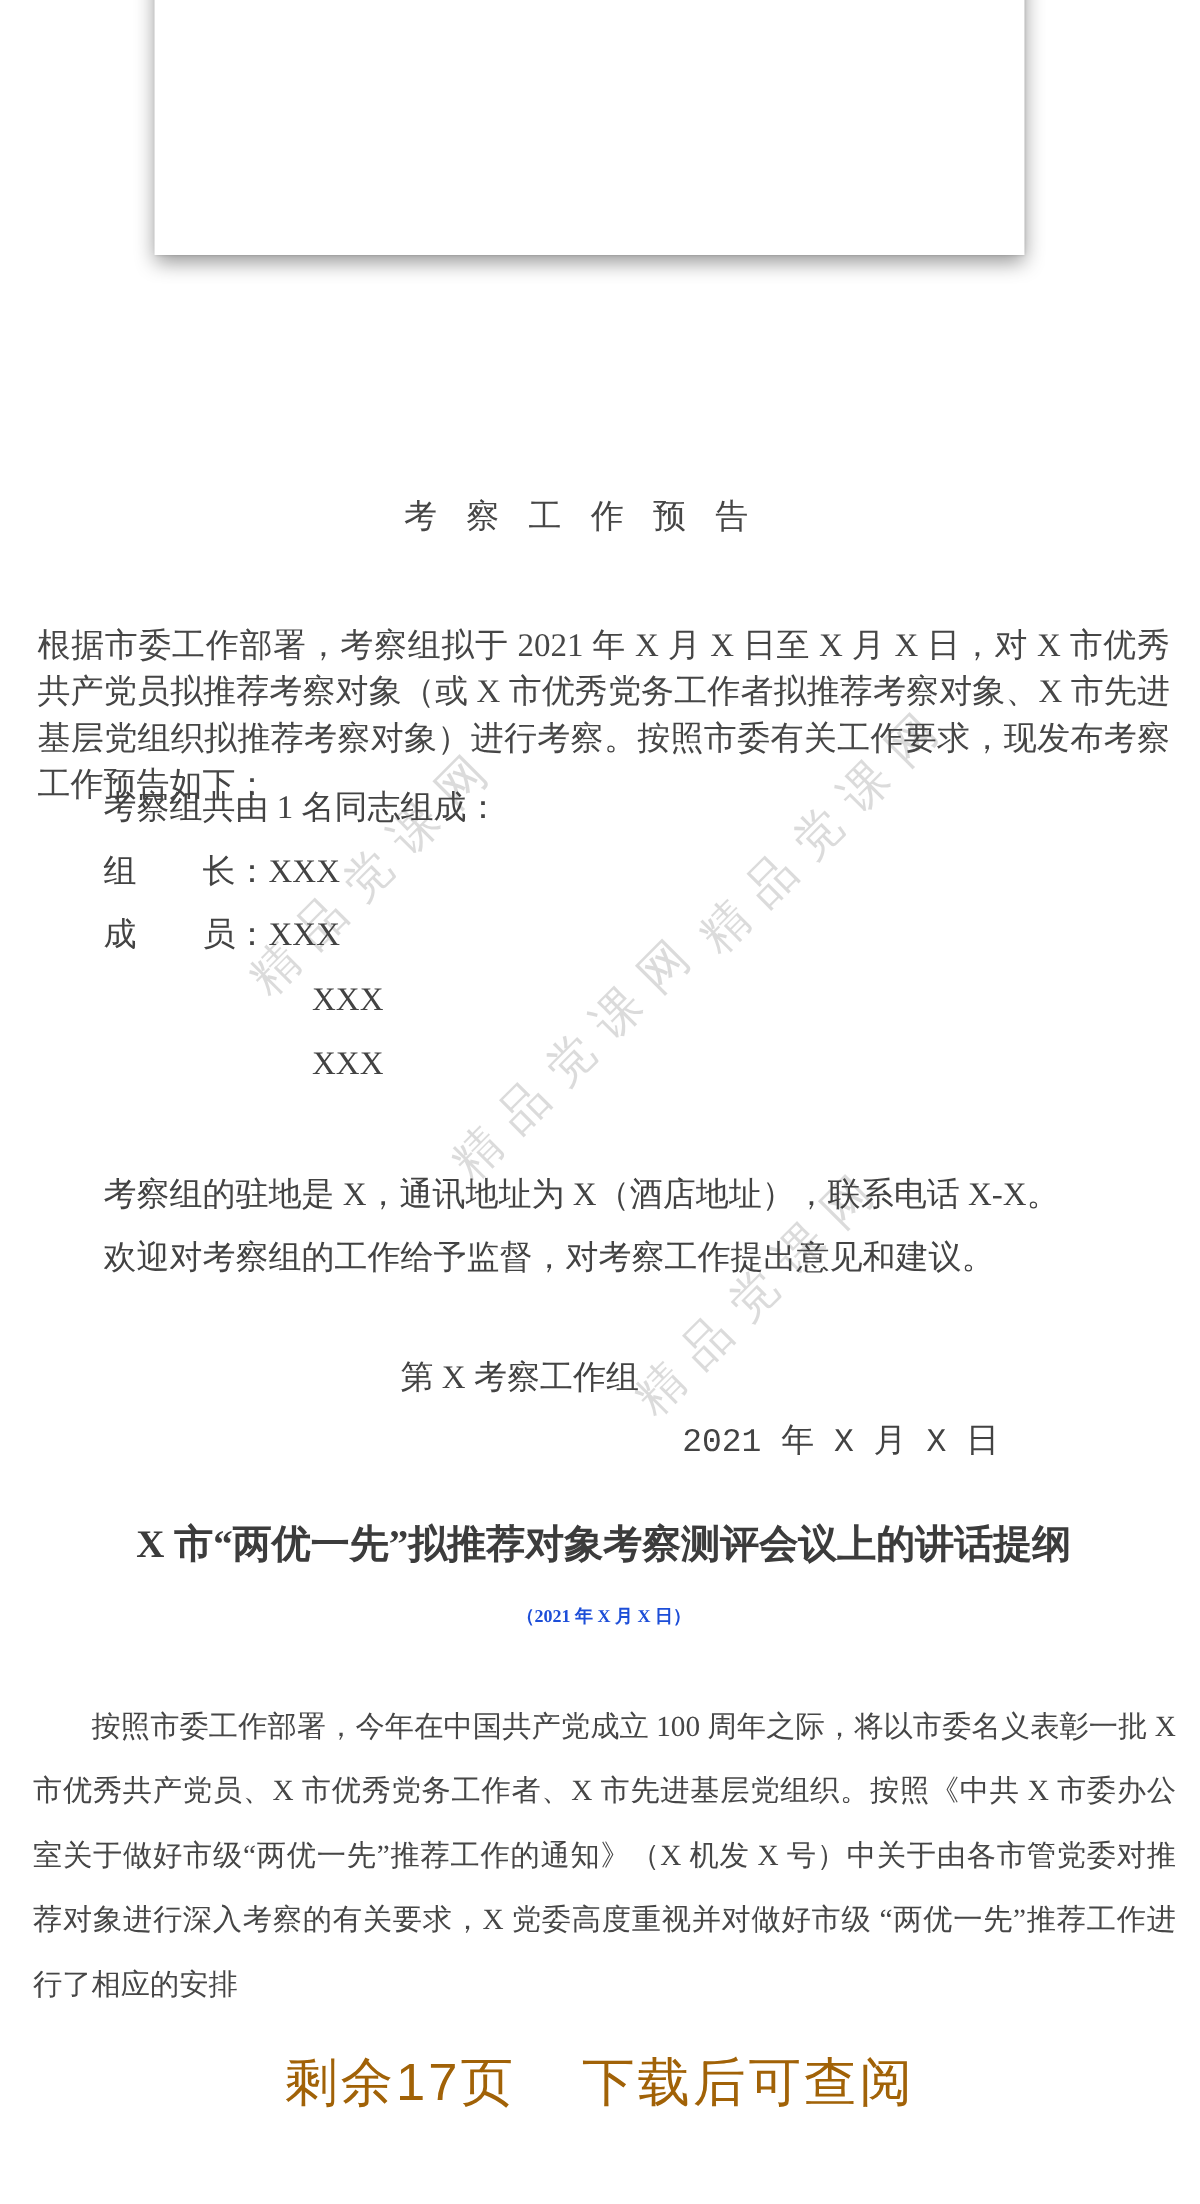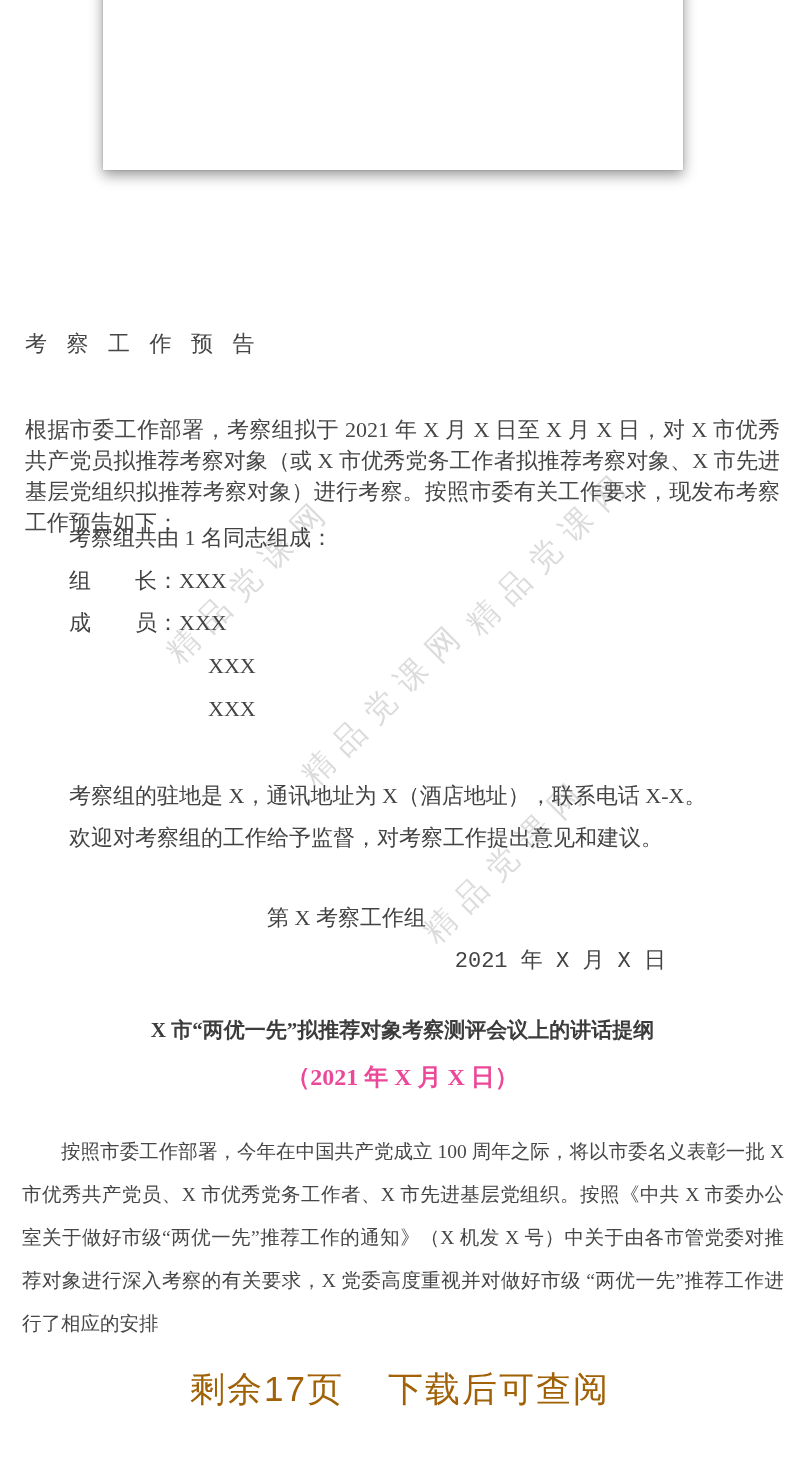--- a/index.html
+++ b/index.html
@@ -32,20 +32,21 @@
     letter-spacing: 12px;
     white-space: nowrap;
     color: rgba(0,0,0,0.14);
     pointer-events: none;
     font-family: "Liberation Serif", "DejaVu Serif", serif;
   }
   
   .blk { position: absolute; left: 25px; width: 755px; font-size: 22px; line-height: 31px; }
   .doc-title {
     top: 331px;
+    text-align: center;
     padding-right: 30px;
     font-size: 22px;
     letter-spacing: 7px;
     line-height: 26px;
     color: #464646;
   }
   .para { text-align: justify; color: #464646; }
   .p1 { top: 414px; }
   .indent { text-indent: 2em; }
   .team   { top: 522px; }
@@ -54,31 +55,31 @@
   .xxx1   { top: 650px; padding-left: 183px; }
   .xxx2   { top: 693px; padding-left: 183px; }
   .addr   { top: 780px; }
   .welcome{ top: 822px; }
   .sign-org  { top: 902px; text-align: center; padding-right: 112px; }
   .sign-date { top: 946px; text-align: right; padding-right: 114px; font-family: Liberation Mono, monospace; }
   .sp-title {
     top: 1015px;
     text-align: center;
     font-weight: bold;
-    font-size: 21px;
+    font-size: 26px;
     line-height: 30px;
     color: #3c3c3c;
   }
   .sp-date {
     top: 1062px;
     text-align: center;
     font-weight: bold;
-    font-size: 24px;
+    font-size: 12px;
     line-height: 30px;
-    color: #ec4899;
+    color: #1d4ed8;
   }
   .salutation { top: 1146px; }
   .p2 { top: 1130px; left: 22px; width: 762px; font-size: 19.5px; line-height: 43px; }
   
   .footer-banner {
     position: absolute;
     top: 1367px;
     left: 0;
     width: 800px;
     text-align: center;

